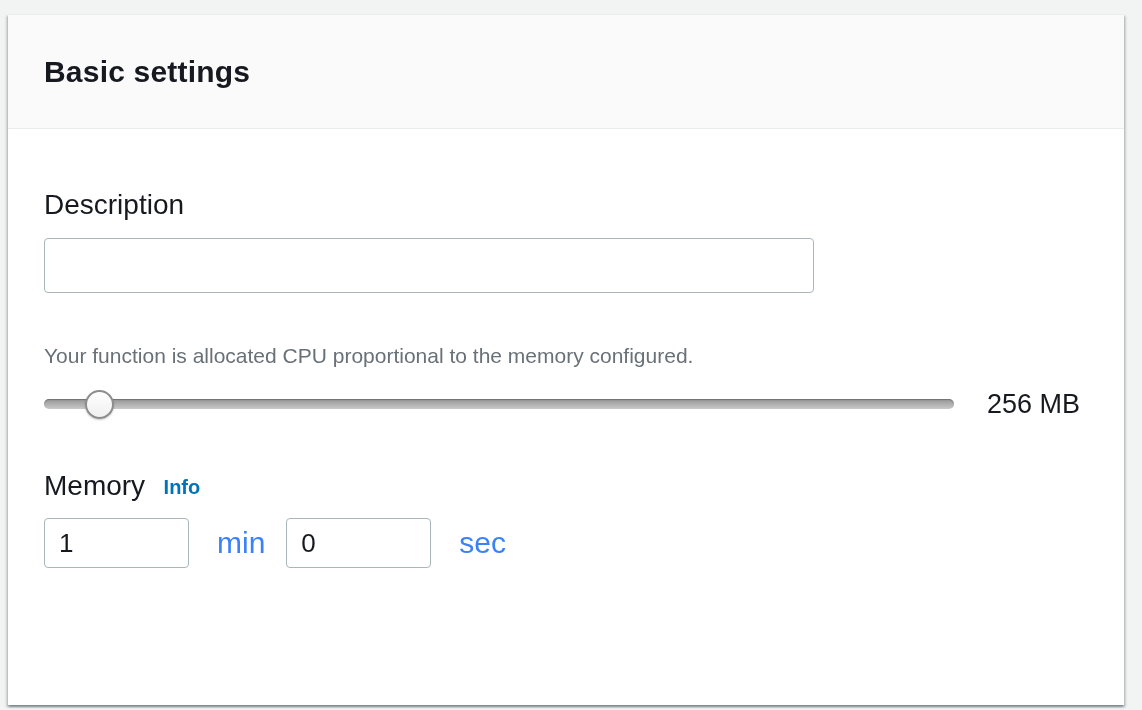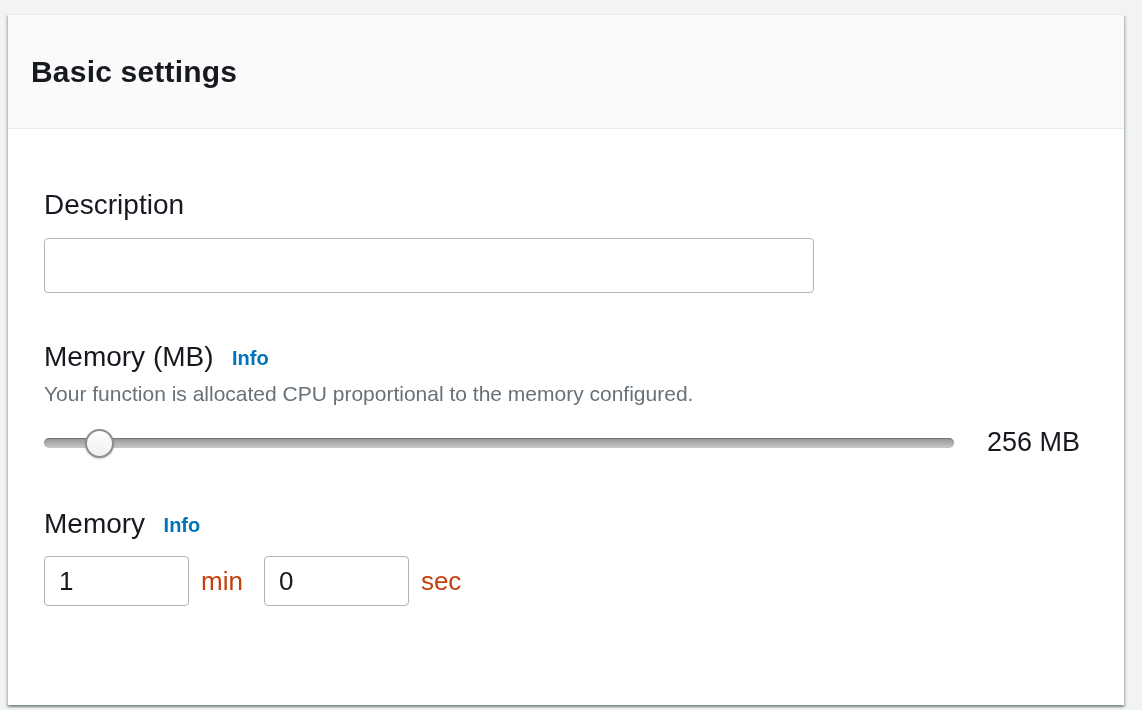--- a/index.html
+++ b/index.html
@@ -21,21 +21,21 @@
                 2px 2px 2px 0 rgba(0,28,36,0.15),
                -2px 2px 2px 0 rgba(0,28,36,0.15);
   }
 
   .card-header {
     height: 114px;
     background: #fafafa;
     border-bottom: 1px solid #eaeded;
     display: flex;
     align-items: center;
-    padding: 0 23px;
+    padding: 0 36px;
   }
   .card-title {
     font-size: 30px;
     font-weight: 700;
     color: #16191f;
     letter-spacing: 0.2px;
   }
 
   .card-body { padding: 62px 36px 0 36px; }
 
@@ -76,21 +76,20 @@
   .helper-text {
     margin-top: 11px;
     font-size: 21px;
     color: #687078;
     line-height: 25px;
   }
 
   .slider-row {
     margin-top: 21px;
     display: flex;
-    align-items: center;
   }
   .slider {
     position: relative;
     width: 910px;
     height: 30px;
     flex: none;
     cursor: pointer;
   }
   .slider-track {
     position: absolute;
@@ -122,23 +121,23 @@
   .timeout-row {
     margin-top: 19px;
     display: flex;
     align-items: center;
   }
   .timeout-input {
     width: 145px;
     height: 50px;
   }
   .unit-label {
-    font-size: 26px;
-    color: #c2410c;
-    margin-left: 12px;
+    font-size: 30px;
+    color: #3b82f6;
+    margin-left: 28px;
     margin-right: 21px;
   }
 </style>
 </head>
 <body>
 
 <div class="page">
   <section class="card">
 
     <header class="card-header">
@@ -146,24 +145,20 @@
     </header>
 
     <div class="card-body">
 
       <div class="field">
         <label class="field-label">Description</label>
         <input class="text-input description-input" type="text" value="" style="">
       </div>
 
       <div class="field memory-group">
-        <div class="label-row">
-          <label class="field-label">Memory (MB)</label>
-          <a class="info-link">Info</a>
-        </div>
         <div class="helper-text">Your function is allocated CPU proportional to the memory configured.</div>
         <div class="slider-row">
           <div class="slider">
             <div class="slider-track"></div>
             <div class="slider-handle" style="left: 6%;"></div>
           </div>
           <div class="slider-value">256 MB</div>
         </div>
       </div>
 

